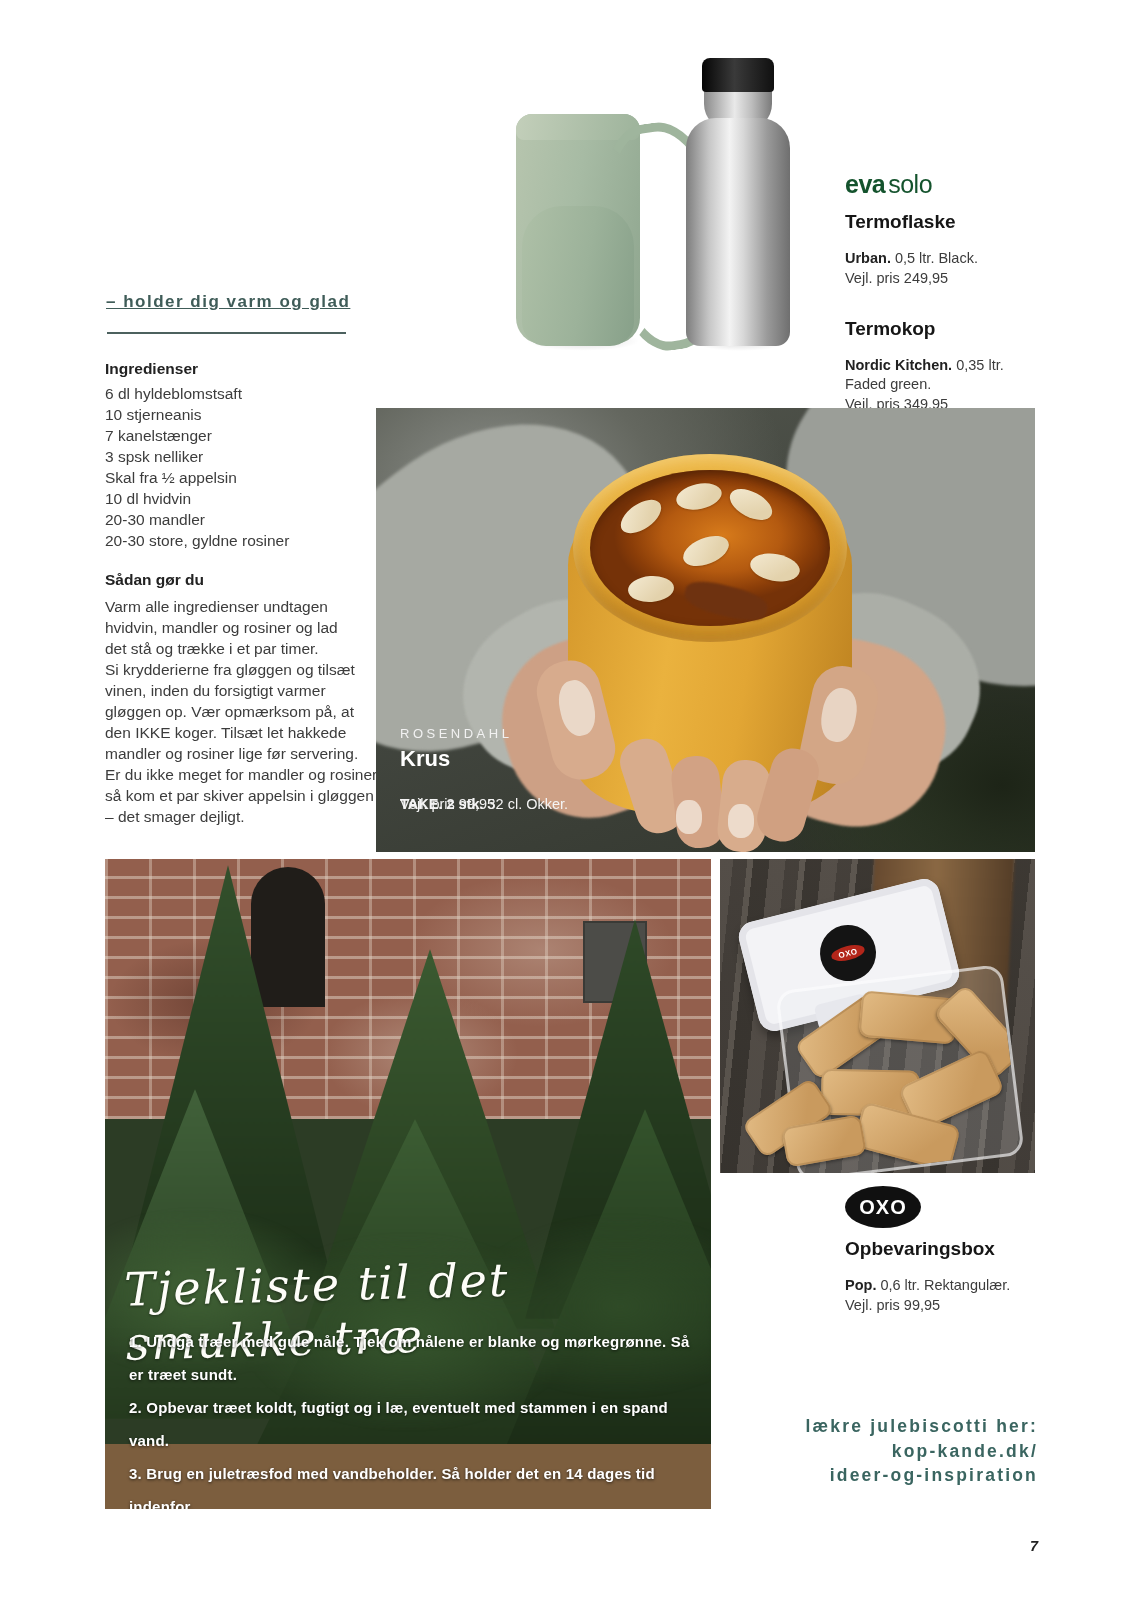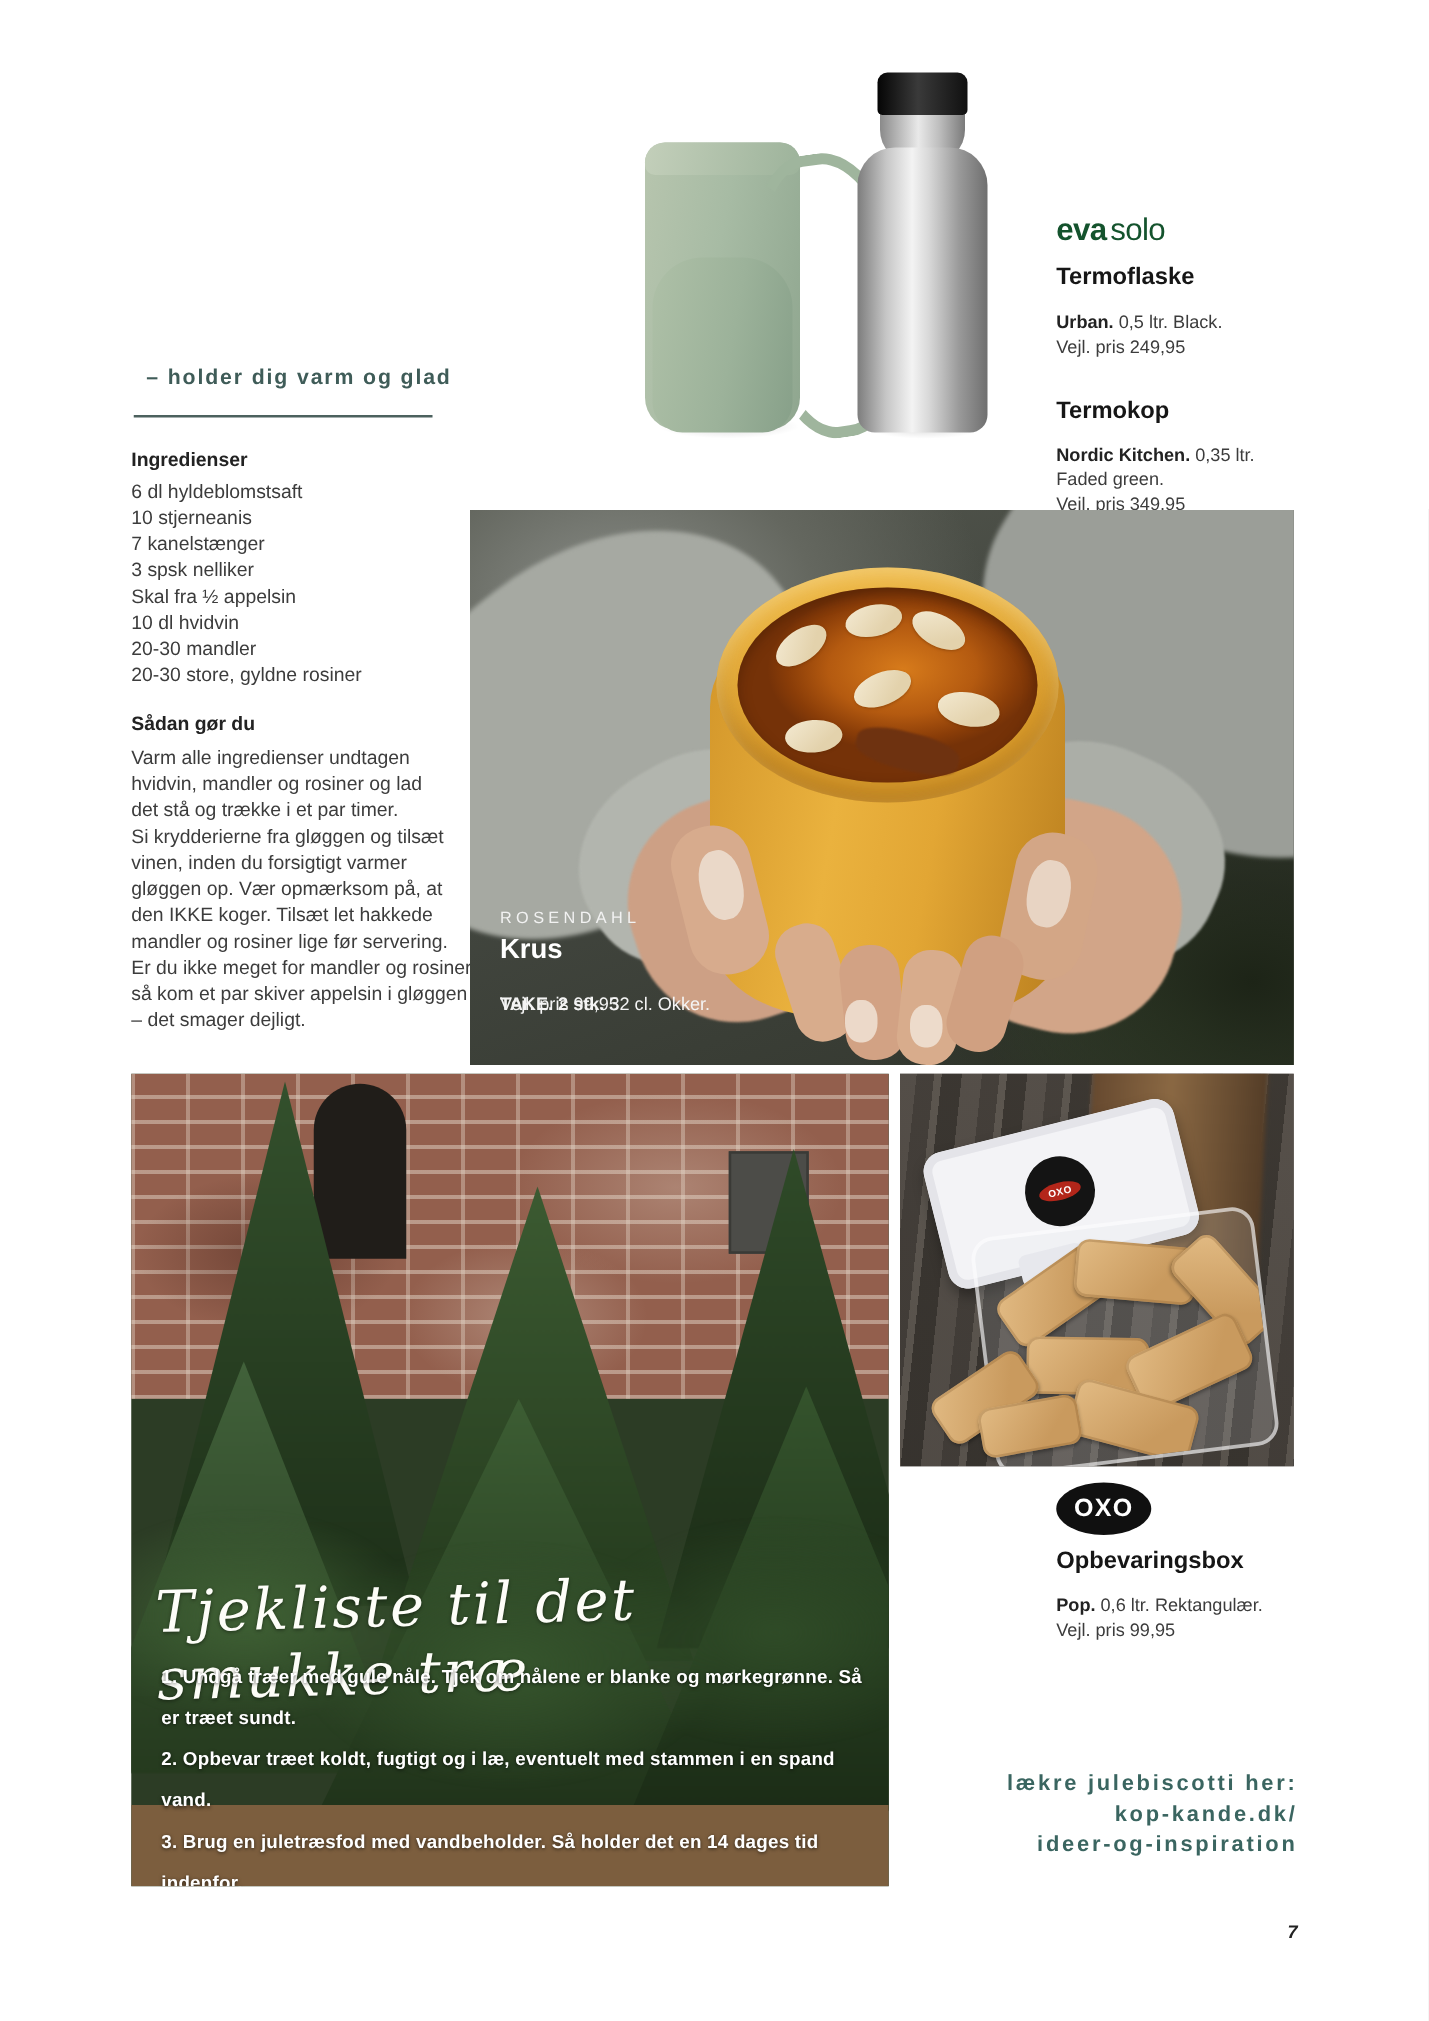--- a/index.html
+++ b/index.html
@@ -2,21 +2,21 @@
 <html><head>
 <meta charset="utf-8">
 <style>
   html,body{margin:0;padding:0;background:#e8e8e8;}
   .page{position:relative;width:1143px;height:1617px;background:#ffffff;overflow:hidden;
         font-family:"Liberation Sans", sans-serif;color:#3c3c3c;}
   .abs{position:absolute;}
 
   
   .recipe-title{left:104px;top:248px;font-size:34px;letter-spacing:7px;color:#7c928e;font-weight:400;}
-  .recipe-sub{left:117px;top:292px;font-size:17px;font-weight:bold;letter-spacing:1.5px;color:#3f5c58;}
+  .recipe-sub{left:106px;top:292px;font-size:17px;font-weight:bold;letter-spacing:1.5px;color:#3f5c58;text-decoration:underline;}
   .rule{left:107px;top:332px;width:239px;height:0;border-top:2px solid #4c615e;}
   .ing-head{left:105px;top:360px;font-size:15.5px;font-weight:bold;color:#222;}
   .ing-list{left:105px;top:383px;font-size:15.5px;line-height:21px;color:#3c3c3c;}
   .method-head{left:105px;top:571px;font-size:15.5px;font-weight:bold;color:#222;}
   .method{left:105px;top:596px;font-size:15.5px;line-height:21px;color:#3c3c3c;}
 
   
   .brandblock{left:845px;top:170px;width:196px;}
   .evasolo-logo{font-size:25px;color:#14532d;letter-spacing:-0.5px;}
   .evasolo-logo .eva{font-weight:bold;}

